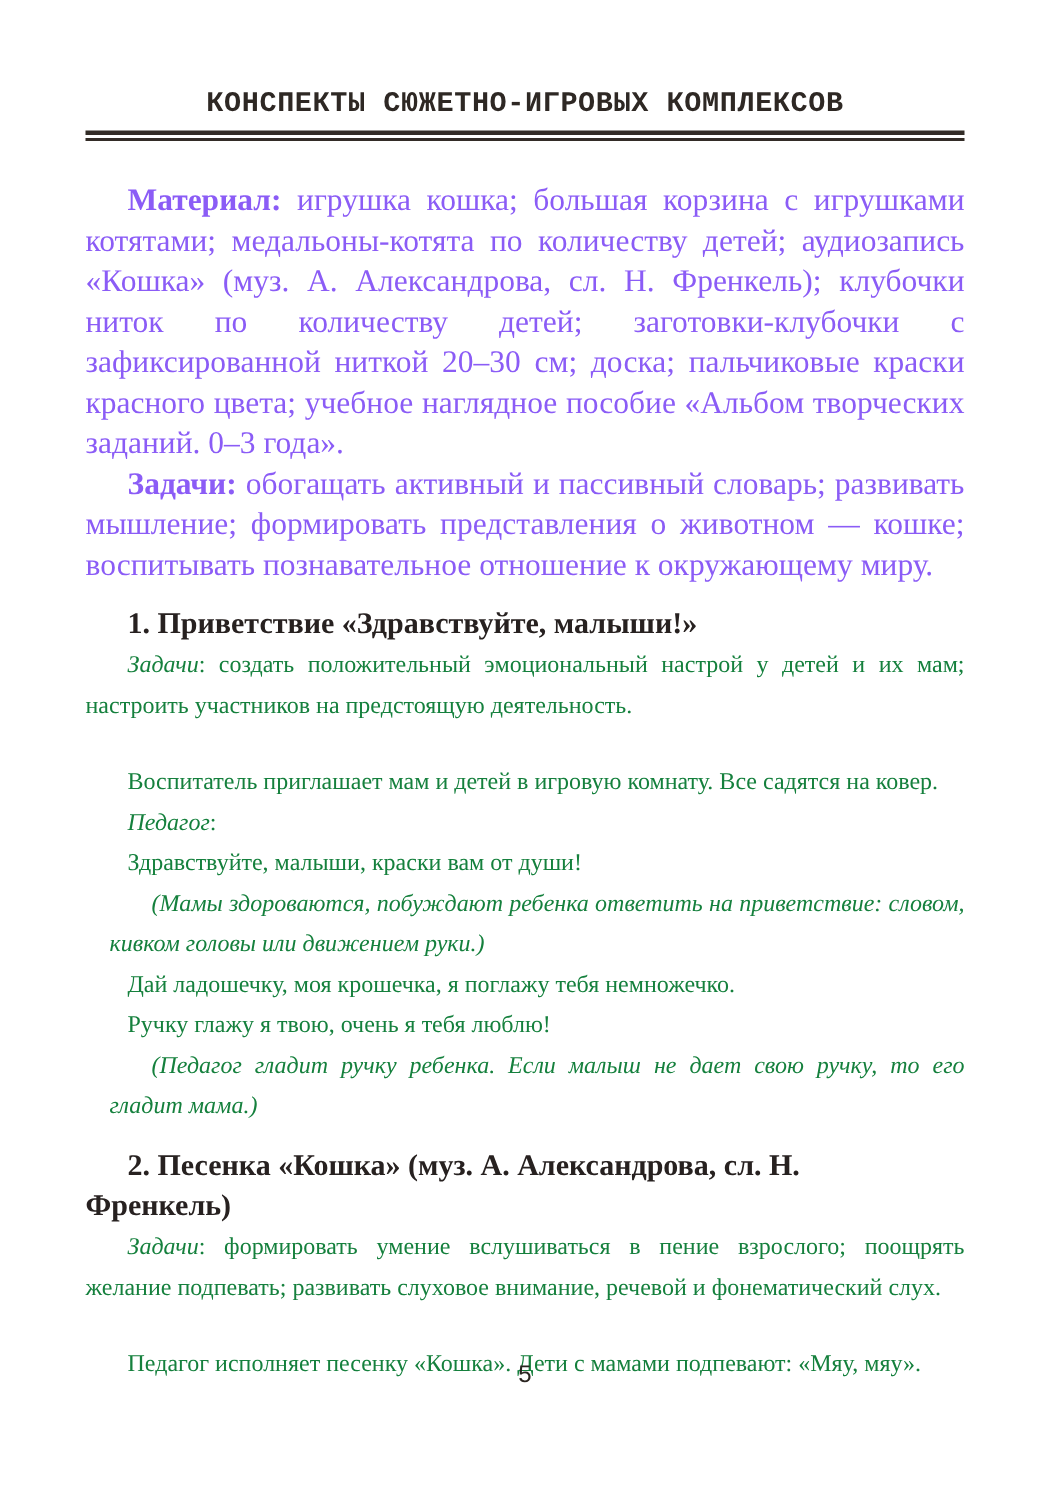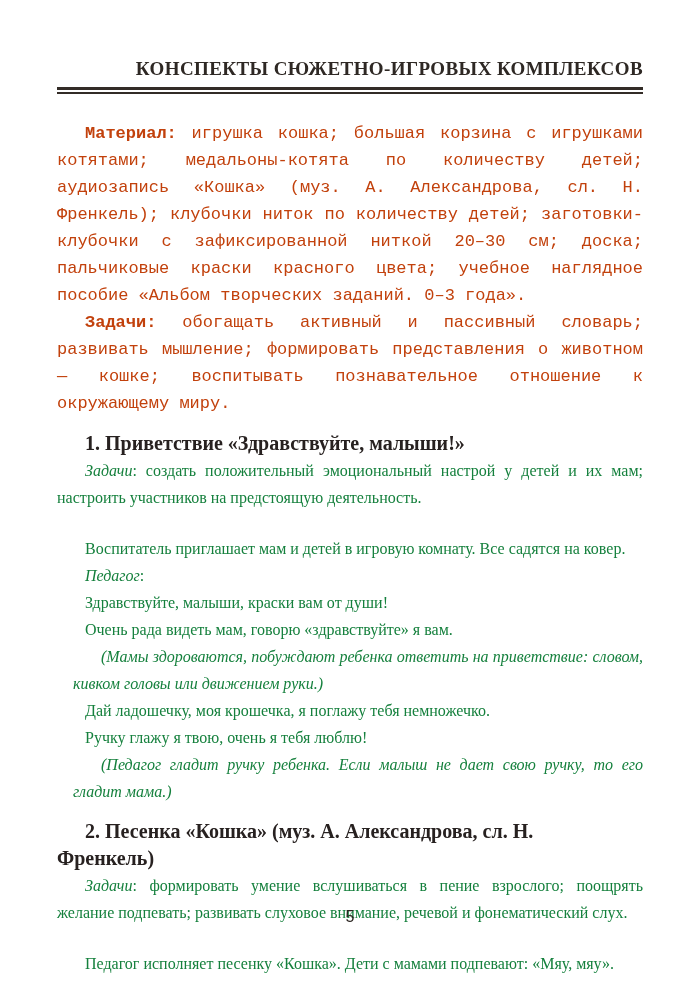--- a/index.html
+++ b/index.html
@@ -4,37 +4,37 @@
 <style>
   html,body{margin:0;padding:0;}
   body{
     width:700px;height:1000px;background:#ffffff;overflow:hidden;
     font-family:"Liberation Serif", serif;color:#272120;
     -webkit-font-smoothing:antialiased;
   }
   .page{box-sizing:border-box;width:700px;height:1000px;padding:58px 57px 0 57px;position:relative;}
   
   .running-head{
-    text-align:right;font-family:Liberation Serif, serif;font-weight:bold;
+    text-align:center;font-family:Liberation Mono, monospace;font-weight:bold;
     font-size:19px;letter-spacing:.4px;color:#2e2824;white-space:nowrap;
   }
   .head-rule{margin-top:7px;}
   .head-rule .thick{height:3px;background:#332c27;}
   .head-rule .gap{height:2px;background:#fff;}
   .head-rule .thin{height:1.5px;background:#332c27;}
   
   .chapter-title{
     margin-top:56px;text-align:center;font-family:"Liberation Sans", sans-serif;
     font-weight:bold;font-size:17.5px;letter-spacing:.2px;color:#2e2824;white-space:nowrap;
   }
   
   .intro{margin-top:26px;}
   .intro p{
-    margin:0;font-family:Liberation Mono, monospace;font-size:17px;line-height:27px;
-    text-align:justify;text-indent:28px;color:#c2410c;hyphens:auto;
+    margin:0;font-family:Liberation Serif, serif;font-size:21px;line-height:27px;
+    text-align:justify;text-indent:28px;color:#8b5cf6;hyphens:auto;
   }
   .intro .run-in{font-weight:bold;}
   
   .sections{margin-top:8px;}
   .sec-head{
     margin:13px 10px 0 0;font-size:20px;line-height:27px;font-weight:bold;
     text-indent:28px;color:#272120;
   }
   .blk{margin:0;font-size:16px;line-height:27px;text-indent:28px;color:#15803d;}
   .just{text-align:justify;hyphens:auto;}
@@ -62,21 +62,20 @@
       <p><b class="run-in">Материал:</b><span> игрушка кошка; большая корзина с игрушками котятами; медальоны-котята по количеству детей; аудиозапись «Кошка» (муз. А. Александрова, сл. Н. Френкель); клубочки ниток по количеству детей; заготовки-клубочки с зафиксированной ниткой 20–30 см; доска; пальчиковые краски красного цвета; учебное наглядное пособие «Альбом творческих заданий. 0–3 года».</span></p>
       <p><b class="run-in">Задачи:</b><span> обогащать активный и пассивный словарь; развивать мышление; формировать представления о животном — кошке; воспитывать познавательное отношение к окружающему миру.</span></p>
     </div>
 
   <div class="sections" id="sections">
       <h3 class="sec-head">1. Приветствие «Здравствуйте, малыши!»</h3>
       <p class="blk just tasks"><i>Задачи</i><span>: создать положительный эмоциональный настрой у детей и их мам; настроить участников на предстоящую деятельность.</span></p>
       <p class="blk just para">Воспитатель приглашает мам и детей в игровую комнату. Все садятся на ковер.</p>
       <p class="blk speaker"><i>Педагог</i><span>:</span></p>
       <p class="blk verse">Здравствуйте, малыши, краски вам от души!</p>
-      <p class="blk verse">Очень рада видеть мам, говорю «здравствуйте» я вам.</p>
       <p class="blk just stage">(Мамы здороваются, побуждают ребенка ответить на приветствие: словом, кивком головы или движением руки.)</p>
       <p class="blk verse">Дай ладошечку, моя крошечка, я поглажу тебя немножечко.</p>
       <p class="blk verse">Ручку глажу я твою, очень я тебя люблю!</p>
       <p class="blk just stage">(Педагог гладит ручку ребенка. Если малыш не дает свою ручку, то его гладит мама.)</p>
       <h3 class="sec-head">2. Песенка «Кошка» (муз. А. Александрова, сл. Н. Френкель)</h3>
       <p class="blk just tasks"><i>Задачи</i><span>: формировать умение вслушиваться в пение взрослого; поощрять желание подпевать; развивать слуховое внимание, речевой и фонематический слух.</span></p>
       <p class="blk just para">Педагог исполняет песенку «Кошка». Дети с мамами подпевают: «Мяу, мяу».</p>
     </div>
 
   <div class="page-number">5</div>

